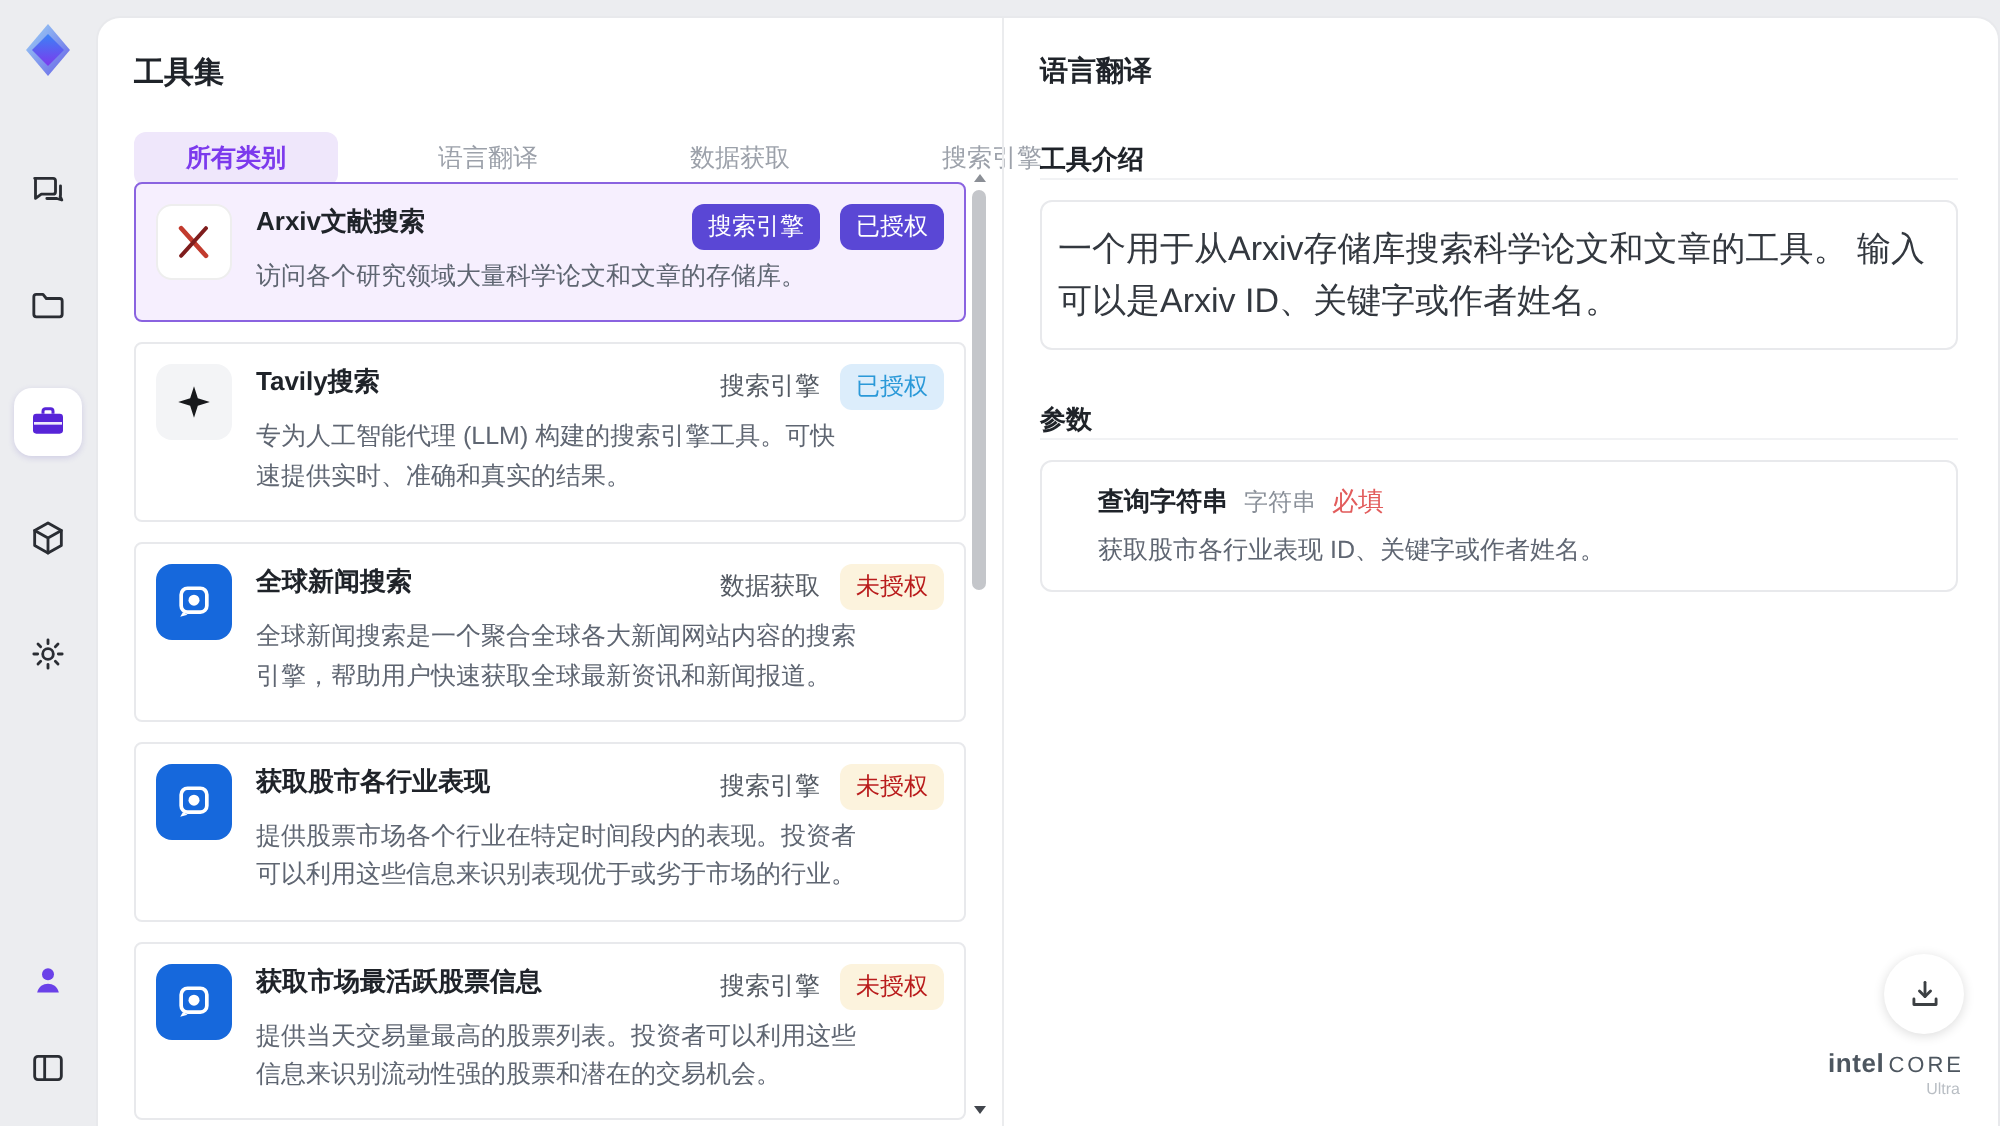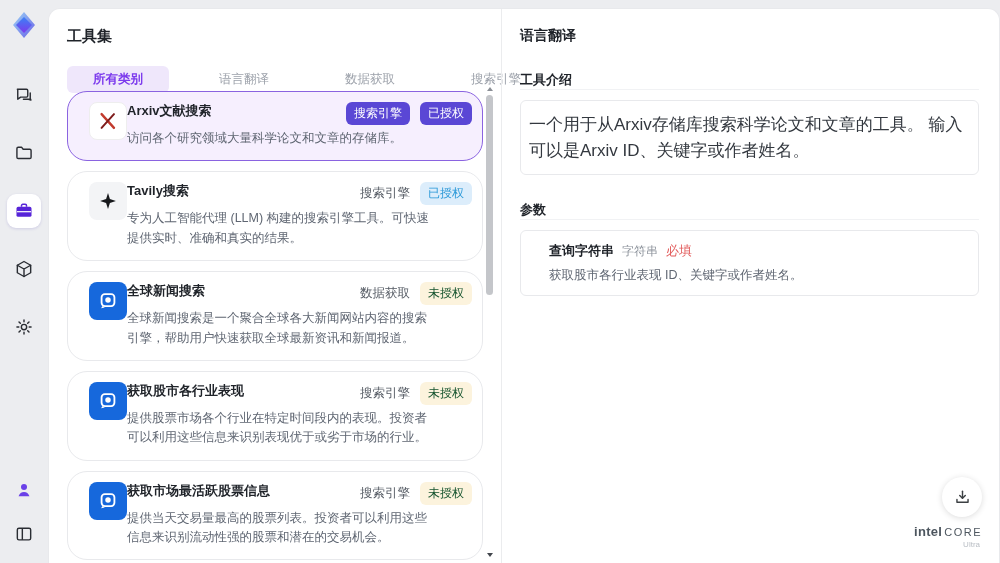--- a/index.html
+++ b/index.html
@@ -18,32 +18,32 @@
   
   .panel { position:absolute; left:48px; top:8px; right:0; bottom:0; background:#ffffff; border-radius:12px 12px 0 0; border:1px solid #e8e9ec; border-bottom:none; overflow:hidden; }
 
   
   .list-col { position:absolute; left:0; top:0; width:452px; bottom:0; }
   .list-title { font-size:15px; font-weight:bold; margin:18px 0 0 18px; }
   .tabs { display:flex; align-items:center; gap:24px; margin:20px 0 0 18px; }
   .tab { font-size:12.5px; color:#9ca1aa; padding:5px 26px; border-radius:6px; cursor:pointer; white-space:nowrap; }
   .tab.active { background:#efe7fb; color:#7c3aed; font-weight:bold; }
   .cards { position:absolute; left:18px; top:82px; width:416px; bottom:0; display:flex; flex-direction:column; gap:10px; overflow:hidden; }
-  .card { background:#ffffff; border:1px solid #e8e9ec; border-radius:20px; padding:10px 10px 12px 21px; display:flex; cursor:pointer; flex:none; }
+  .card { background:#ffffff; border:1px solid #e8e9ec; border-radius:4px; padding:10px 10px 12px 10px; display:flex; gap:12px; cursor:pointer; flex:none; }
   .card.selected { background:#f6effe; border:1.5px solid #8a63e0; }
   .tool-icon { width:38px; height:38px; border-radius:8px; flex:none; display:flex; align-items:center; justify-content:center; }
   .card-body { flex:1; min-width:0; }
   .card-top { display:flex; align-items:flex-start; }
   .tool-name { font-size:13px; font-weight:bold; color:#1f2329; line-height:1.4; }
   .card-badges { margin-left:auto; display:flex; align-items:center; gap:10px; flex:none; padding-left:8px; }
   .cat-text { font-size:12.5px; color:#555b64; white-space:nowrap; }
   .badge { font-size:12px; border-radius:6px; padding:3px 8px; white-space:nowrap; }
   .badge.purple { background:#5a47d5; color:#ffffff; }
   .badge.blue { background:#dcedfb; color:#2b99d8; }
-  .badge.yellow { background:#fcf3dd; color:#14532d; }
+  .badge.yellow { background:#fcf3dd; color:#b91c1c; }
   .tool-desc { font-size:12.5px; color:#5f6672; line-height:1.55; margin-top:4px; padding-right:42px; }
 
   
   .sb-track { position:absolute; left:436px; top:78px; bottom:4px; width:10px; }
   .sb-thumb { position:absolute; left:1px; top:8px; width:7px; height:200px; background:#c4c6ca; border-radius:4px; }
   .sb-up { position:absolute; left:2px; top:0; width:0; height:0; border-left:3px solid transparent; border-right:3px solid transparent; border-bottom:4px solid #8b8f96; }
   .sb-down { position:absolute; left:2px; bottom:2px; width:0; height:0; border-left:3px solid transparent; border-right:3px solid transparent; border-top:4px solid #42464d; }
 
   
   .detail-col { position:absolute; left:452px; top:0; right:0; bottom:0; border-left:1px solid #ebecee; padding:18px 20px 0 18px; }

